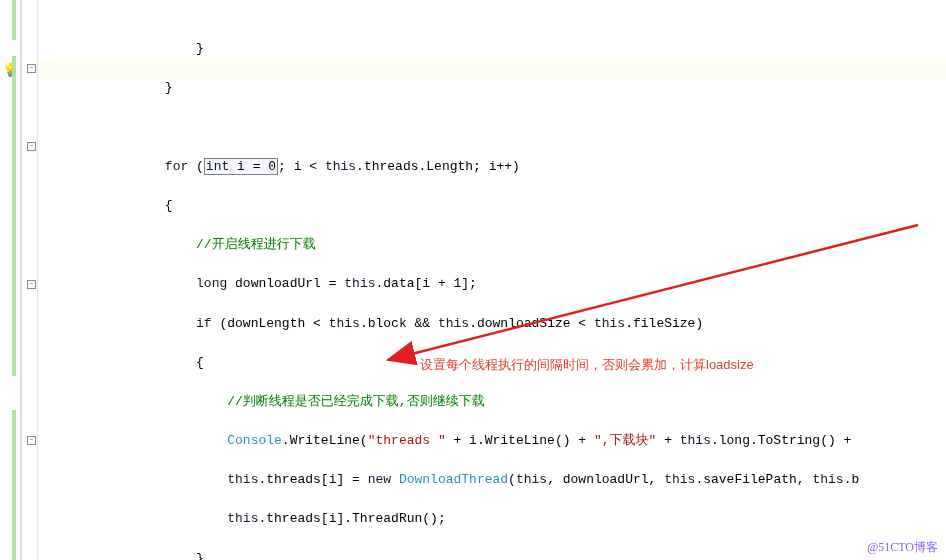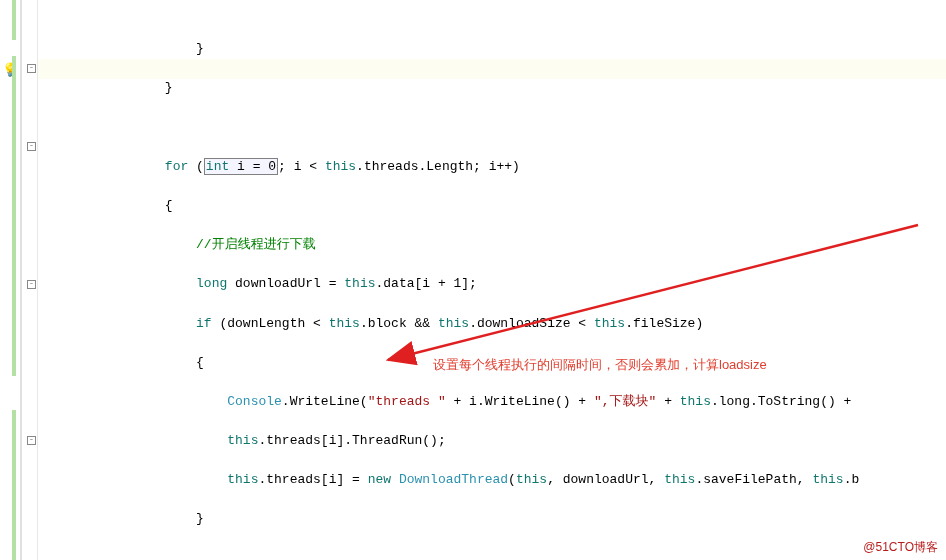--- a/index.html
+++ b/index.html
@@ -50,21 +50,21 @@
       font-size: 13px;
     }
     .code-area {
       flex: 1;
       padding-left: 2px;
       white-space: pre;
       line-height: 19.6px;
       position: relative;
     }
     .line { height: 19.6px; }
-    .kw { color: #0f766e; }
+    .kw { color: #0f172a; }
     .type { color: #2b91af; }
     .str { color: #a31515; }
     .cmt { color: #008000; text-align: center; }
     .box-highlight {
       border: 1px solid #808080;
       padding: 0 1px;
       background: #f5f5ff;
     }
     .arrow-svg {
       position: absolute;
@@ -76,23 +76,23 @@
     .annotation {
       position: absolute;
       color: #e04030;
       font-size: 13px;
       font-family: "Microsoft YaHei", sans-serif;
     }
     .watermark {
       position: absolute;
       right: 8px;
       bottom: 4px;
-      color: #b91c1c;
+      color: #8b5cf6;
       font-size: 12px;
-      font-family: Liberation Sans, sans-serif;
+      font-family: Liberation Serif, serif;
     }
     .hl-line {
       position: absolute;
       left: 0;
       width: 100%;
       height: 19.6px;
       background: #fdfdf2;
       z-index: -1;
     }
   </style>
@@ -115,23 +115,24 @@
     <div class="hl-line" style="top:59px"></div>
 <div class="line"><span>                    }</span></div>
 <div class="line"><span>                }</span></div>
 <div class="line"><span></span></div>
 <div class="line"><span>                </span><span class="kw">for</span><span> (</span><span class="box-highlight"><span class="kw">int</span><span> i = 0</span></span><span>; i &lt; </span><span class="kw">this</span><span>.threads.Length; i++)</span></div>
 <div class="line"><span>                {</span></div>
 <div class="line"><span>                    </span><span class="cmt">//开启线程进行下载</span></div>
 <div class="line"><span>                    </span><span class="kw">long</span><span> downloadUrl = </span><span class="kw">this</span><span>.data[i + 1];</span></div>
 <div class="line"><span>                    </span><span class="kw">if</span><span> (downLength &lt; </span><span class="kw">this</span><span>.block &amp;&amp; </span><span class="kw">this</span><span>.downloadSize &lt; </span><span class="kw">this</span><span>.fileSize)</span></div>
 <div class="line"><span>                    {</span></div>
+<div class="line"><span>                        </span><span class="cmt">//判断线程是否已经完成下载,否则继续下载</span></div>
 <div class="line"><span>                        </span><span class="type">Console</span><span>.WriteLine(</span><span class="str">"threads "</span><span> + i.WriteLine() + </span><span class="str">",下载块"</span><span> + </span><span class="kw">this</span><span>.long.ToString() +</span></div>
+<div class="line"><span>                        </span><span class="kw">this</span><span>.threads[i] = </span><span class="kw">new</span><span> </span><span class="type">DownloadThread</span><span>(</span><span class="kw">this</span><span>, downloadUrl, </span><span class="kw">this</span><span>.saveFilePath, </span><span class="kw">this</span><span>.b</span></div>
 <div class="line"><span>                        </span><span class="kw">this</span><span>.threads[i].ThreadRun();</span></div>
-<div class="line"><span>                        </span><span class="kw">this</span><span>.threads[i] = </span><span class="kw">new</span><span> </span><span class="type">DownloadThread</span><span>(</span><span class="kw">this</span><span>, downloadUrl, </span><span class="kw">this</span><span>.saveFilePath, </span><span class="kw">this</span><span>.b</span></div>
 <div class="line"><span>                    }</span></div>
 
 
 
 
 
 
 
 
 
@@ -143,17 +144,17 @@
 
 
     <svg class="arrow-svg" width="946" height="560">
       <defs>
         <marker id="arrowhead" markerWidth="12" markerHeight="10" refX="11" refY="5" orient="auto">
           <polygon points="0 0, 12 5, 0 10" fill="#e02020"></polygon>
         </marker>
       </defs>
       <line x1="880" y1="225" x2="350" y2="360" stroke="#e02020" stroke-width="2.5" marker-end="url(#arrowhead)"></line>
     </svg>
-    <div class="annotation" style="left:395px;top:355px">设置每个线程执行的间隔时间，否则会累加，计算loadsize</div>
+    <div class="annotation" style="left:382px;top:355px">设置每个线程执行的间隔时间，否则会累加，计算loadsize</div>
   </div>
 </div>
 
 <div class="watermark">@51CTO博客</div>
 
 </body></html>

